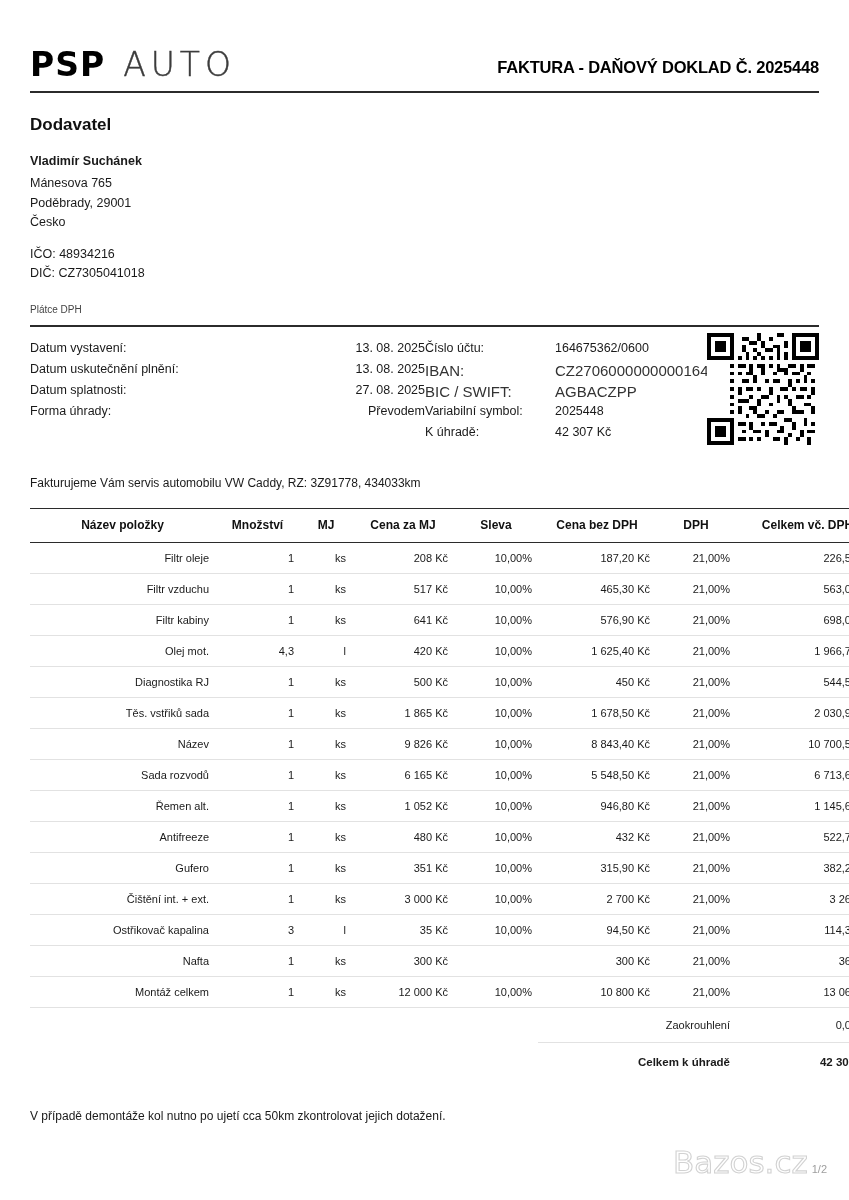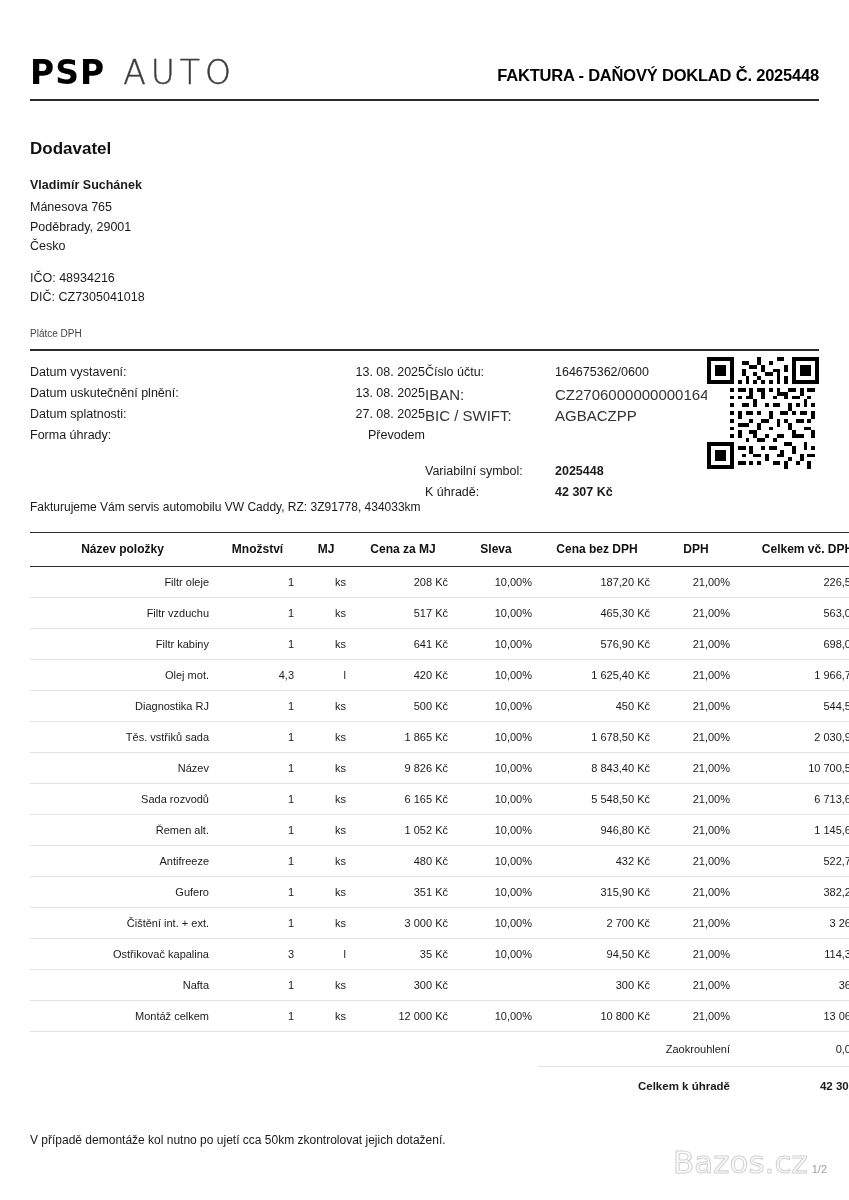--- a/index.html
+++ b/index.html
@@ -6,21 +6,21 @@
   html, body {
     width: 849px; height: 1200px;
     background: #ffffff;
     font-family: "Liberation Sans", sans-serif;
     color: #1a1a1a;
     overflow: hidden;
   }
   .page {
     position: relative;
     width: 849px; height: 1200px;
-    padding: 16px 30px;
+    padding: 8px 30px;
   }
 
   
   .header {
     display: flex;
     align-items: flex-end;
     justify-content: space-between;
     padding-top: 40px;
     padding-bottom: 10px;
   }
@@ -52,21 +52,20 @@
     letter-spacing: -0.2px;
     padding-bottom: 4px;
     margin-left: 12px;
   }
   .rule-heavy { height: 2px; background: #2b2b2b; width: 100%; }
 
   
   .parties {
     display: flex;
     padding-top: 22px;
-    margin-top: 16px;
   }
   .party { width: 50%; }
   .party-right { padding-left: 10px; }
   .party h2 {
     font-size: 17px;
     font-weight: 700;
     margin-bottom: 19px;
     color: #111;
   }
   .party .name {
@@ -110,21 +109,21 @@
   .prow .val {
     font-size: 12.5px;
     color: #1a1a1a;
     text-align: right;
     min-width: 110px;
   }
   .pay-right .prow { height: 21px; }
   .pay-right .lbl { flex: 0 0 130px; }
   .pay-right .val { text-align: left; min-width: 0; }
   .prow.small .lbl, .prow.small .val { font-size: 15px; color: #333; }
-  .prow.bold .val { font-weight: 700; margin-top: 36px; }
+  .prow.bold .val { font-weight: 400; }
 
   
   .qr {
     position: absolute;
     right: 0; top: 6px;
     width: 112px; height: 112px;
   }
   .qr svg { display: block; }
 
   

